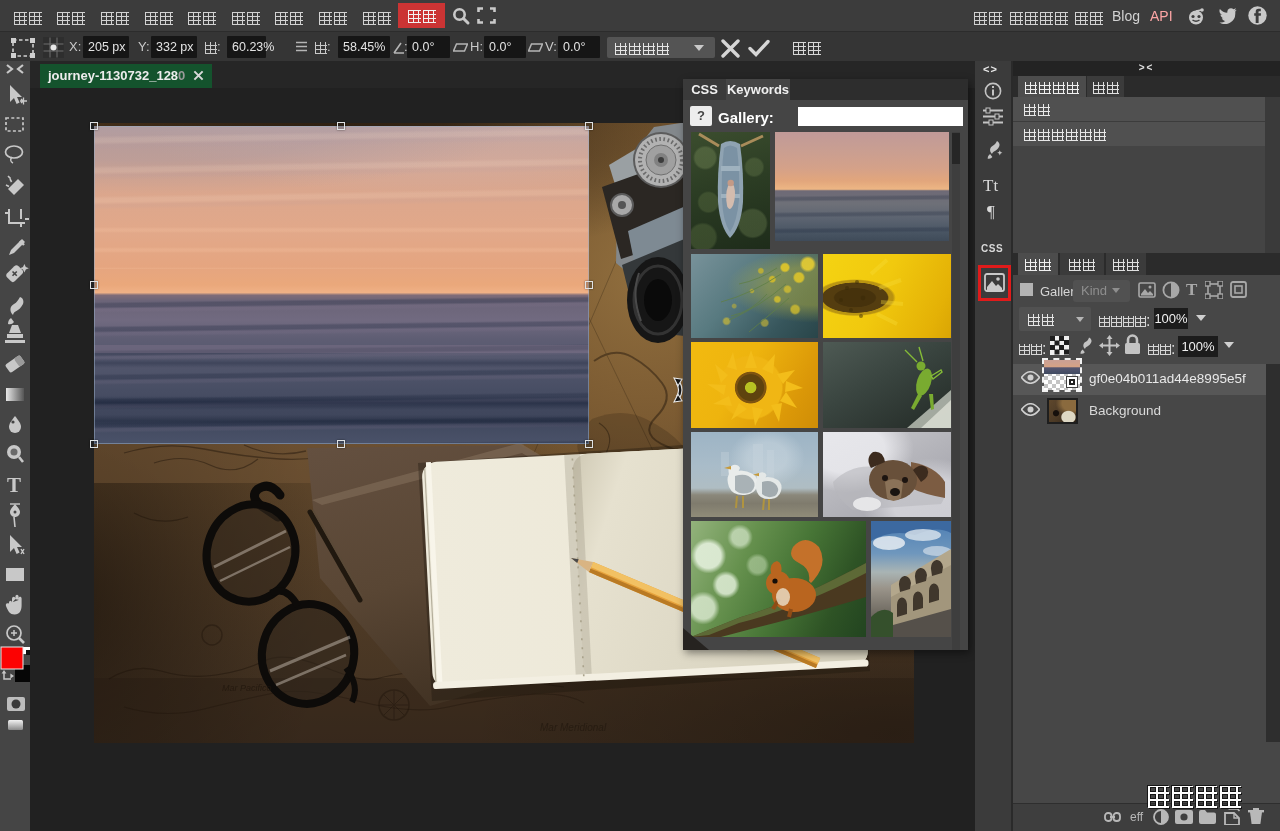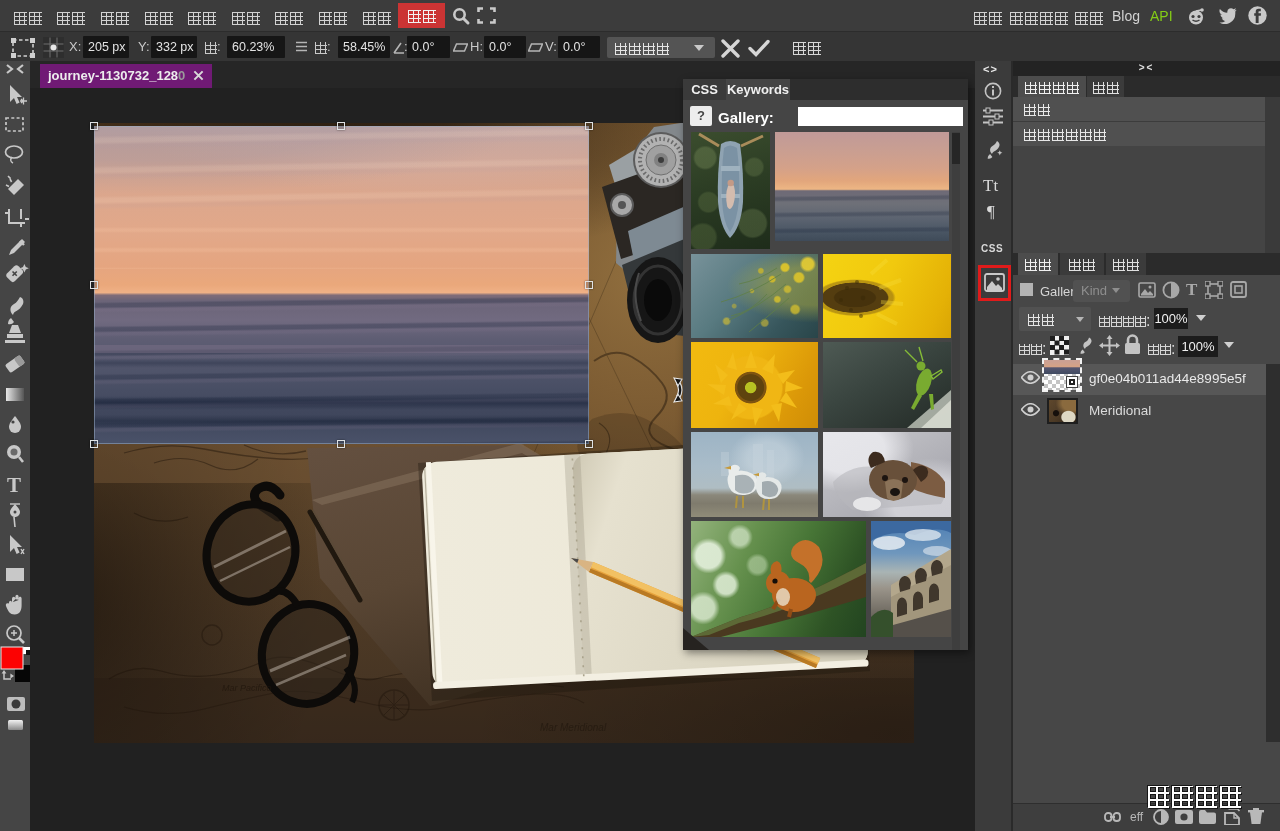--- a/index.html
+++ b/index.html
@@ -41,21 +41,21 @@
       <circle cx="8.5" cy="8.5" r="5.2" fill="none" stroke="#c9c9c9" stroke-width="2.6"></circle>
       <line x1="12.5" y1="12.5" x2="17" y2="17" stroke="#c9c9c9" stroke-width="3" stroke-linecap="round"></line>
     </svg>
 <svg class="a" style="left:477px;top:7px" width="19" height="17" viewBox="0 0 19 17">
       <path d="M1.5 5V1.5H6M13 1.5h4.5V5M17.5 12v3.5H13M6 15.5H1.5V12" fill="none" stroke="#c9c9c9" stroke-width="2.6"></path>
     </svg>
 <span class="a mi" style="left:973px"><i class="cj cj14"></i><i class="cj cj14"></i></span>
 <span class="a mi" style="left:1009px"><i class="cj cj14"></i><i class="cj cj14"></i><i class="cj cj14"></i><i class="cj cj14"></i></span>
 <span class="a mi" style="left:1074px"><i class="cj cj14"></i><i class="cj cj14"></i></span>
 <span class="a" style="left:1112px;top:8px;color:#d2d2d2;font-size:14px">Blog</span>
-<span class="a" style="left:1150px;top:8px;color:#84cc16;font-size:14px">API</span>
+<span class="a" style="left:1150px;top:8px;color:#fca5a5;font-size:14px">API</span>
 <svg class="a" style="left:1186px;top:6px" width="20" height="20" viewBox="0 0 20 20">
       <circle cx="10" cy="11.5" r="7" fill="#c9c9c9"></circle>
       <circle cx="16" cy="4" r="1.8" fill="#c9c9c9"></circle>
       <line x1="10" y1="5" x2="15" y2="4" stroke="#c9c9c9" stroke-width="1.6"></line>
       <circle cx="7" cy="10.5" r="1.6" fill="#3c3c3c"></circle>
       <circle cx="13" cy="10.5" r="1.6" fill="#3c3c3c"></circle>
       <path d="M6.5 14q3.5 2.6 7 0" fill="none" stroke="#3c3c3c" stroke-width="1.4"></path>
     </svg>
 <svg class="a" style="left:1219px;top:7px" width="18" height="17" viewBox="0 0 18 15">
       <path d="M17.5 1.8c-.7.4-1.4.7-2.2.8C16.1 2 16.7 1.2 17 .3c-.8.5-1.6.8-2.5 1A3.6 3.6 0 0 0 8.3 4v.8A10 10 0 0 1 .9 1.1S-1 5 3.2 7a4 4 0 0 1-1.7-.4c0 1.8 1.3 3.3 3 3.6-.5.2-1.1.2-1.7.1.5 1.5 1.9 2.6 3.5 2.6A7.3 7.3 0 0 1 .5 14.5 10.3 10.3 0 0 0 16.3 5.8V3.5c.5-.5 1-1 1.2-1.7z" fill="#c9c9c9"></path>
@@ -75,21 +75,21 @@
 <svg class="a" style="left:43px;top:37px" width="21" height="21" viewBox="0 0 21 21">
       <rect x="0" y="0" width="21" height="21" fill="#2e2e2e"></rect>
       <path d="M.5 7h20M.5 14h20M7 .5v20M14 .5v20" stroke="#6e6e6e" stroke-width="1"></path>
       <circle cx="10.5" cy="10.5" r="3" fill="#e8e8e8"></circle>
     </svg>
 <span class="a lbl" style="left:69px;top:39px">X:</span>
 <div class="a inp" style="left:83px;top:36px;width:46px">205 px</div>
 <span class="a lbl" style="left:138px;top:39px">Y:</span>
 <div class="a inp" style="left:151px;top:36px;width:46px">332 px</div>
 <span class="a lbl" style="left:205px;top:39px"><i class="cj cj13" style="margin:0"></i>:</span>
-<div class="a inp" style="left:227px;top:36px;width:58px">60.23%</div>
+<div class="a inp" style="left:227px;top:36px;width:39px">60.23%</div>
 <svg class="a" style="left:296px;top:41px" width="11" height="11" viewBox="0 0 11 11">
       <path d="M0 1.5h11M0 5.5h11M0 9.5h11" stroke="#b5b5b5" stroke-width="1.6"></path>
     </svg>
 <span class="a lbl" style="left:315px;top:39px"><i class="cj cj13" style="margin:0"></i>:</span>
 <div class="a inp" style="left:338px;top:36px;width:52px">58.45%</div>
 <svg class="a" style="left:393px;top:42px" width="12" height="12" viewBox="0 0 12 12">
       <path d="M1 11L8 1M1 11h10" stroke="#b5b5b5" stroke-width="1.6" fill="none"></path>
     </svg>
 <span class="a lbl" style="left:404px;top:39px">:</span>
 <div class="a inp" style="left:407px;top:36px;width:43px">0.0°</div>
@@ -179,21 +179,21 @@
 <defs>
         <linearGradient id="tg2" x1="0" y1="0" x2="0" y2="1">
           <stop offset="0" stop-color="#f2f2f2"></stop>
           <stop offset="1" stop-color="#8a8a8a"></stop>
         </linearGradient>
       </defs>
 </svg>
 
 <div class="a" style="left:30px;top:61px;width:945px;height:770px;background:#212121"></div>
 <div class="a" style="left:30px;top:61px;width:945px;height:27px;background:#262626"></div>
-<div class="a" style="left:40px;top:64px;width:172px;height:24px;background:#701a75;color:#ededed;font-weight:bold;font-size:13px;line-height:24px;padding-left:8px">journey-1130732_128<span style="color:#9a9a9a">0</span><svg width="11" height="11" viewBox="0 0 12 12" style="margin-left:8px;vertical-align:-1px">
+<div class="a" style="left:40px;top:64px;width:172px;height:24px;background:#14532d;color:#ededed;font-weight:bold;font-size:13px;line-height:24px;padding-left:8px">journey-1130732_128<span style="color:#9a9a9a">0</span><svg width="11" height="11" viewBox="0 0 12 12" style="margin-left:8px;vertical-align:-1px">
         <path d="M1.5 1.5l9 9M10.5 1.5l-9 9" stroke="#d8d8d8" stroke-width="2.2"></path>
       </svg></div>
 
 <svg class="a" style="left:94px;top:123px" width="820" height="620" viewBox="0 0 820 620">
 <defs>
 <linearGradient id="mapbase" x1="0" y1="0" x2="0" y2="1">
           <stop offset="0" stop-color="#52391f"></stop>
           <stop offset=".45" stop-color="#63492b"></stop>
           <stop offset="1" stop-color="#413122"></stop>
         </linearGradient>
@@ -632,21 +632,21 @@
 <div class="a" style="left:1013px;top:395px;width:253px;height:32px;background:#474747"></div>
 <svg class="a" style="left:1021px;top:403px" width="19" height="13" viewBox="0 0 19 13">
       <path d="M.5 6.5Q9.5-5 18.5 6.5 9.5 18 .5 6.5z" fill="none" stroke="#cfcfcf" stroke-width="1.6"></path>
       <circle cx="9.5" cy="6.5" r="3" fill="#cfcfcf"></circle>
     </svg>
 <div class="a" style="left:1047px;top:398px;width:31px;height:26px;border:2px solid #1e1e1e;background:
 radial-gradient(ellipse at 72% 78%,#ded8c4 0 24%,transparent 28%),
 radial-gradient(circle at 26% 60%,#16100c 0 11%,transparent 15%),
 radial-gradient(ellipse at 85% 15%,#8a6a3e 0 30%,transparent 50%),
 linear-gradient(130deg,#5e472c 0,#4c3a26 50%,#2e2317 100%)"></div>
-<span class="a" style="left:1089px;top:403px;color:#dadada;font-size:13.5px">Meridional</span>
+<span class="a" style="left:1089px;top:403px;color:#dadada;font-size:13.5px">Background</span>
 <div class="a" style="left:1266px;top:364px;width:14px;height:378px;background:#2e2e2e"></div>
 
 <div class="a" style="left:1013px;top:803px;width:267px;height:1px;background:#2e2e2e"></div>
 <div class="a" style="left:1013px;top:804px;width:267px;height:27px;background:#3e3e3e"></div>
 <svg class="a" style="left:1104px;top:812px" width="17" height="10" viewBox="0 0 17 10">
       <rect x="1" y="1" width="6.5" height="8" rx="3" fill="none" stroke="#b8b8b8" stroke-width="1.8"></rect>
       <rect x="9.5" y="1" width="6.5" height="8" rx="3" fill="none" stroke="#b8b8b8" stroke-width="1.8"></rect>
       <rect x="6" y="4" width="5" height="2" fill="#b8b8b8"></rect>
     </svg>
 <span class="a" style="left:1130px;top:810px;color:#b8b8b8;font-size:12px">eff</span>

